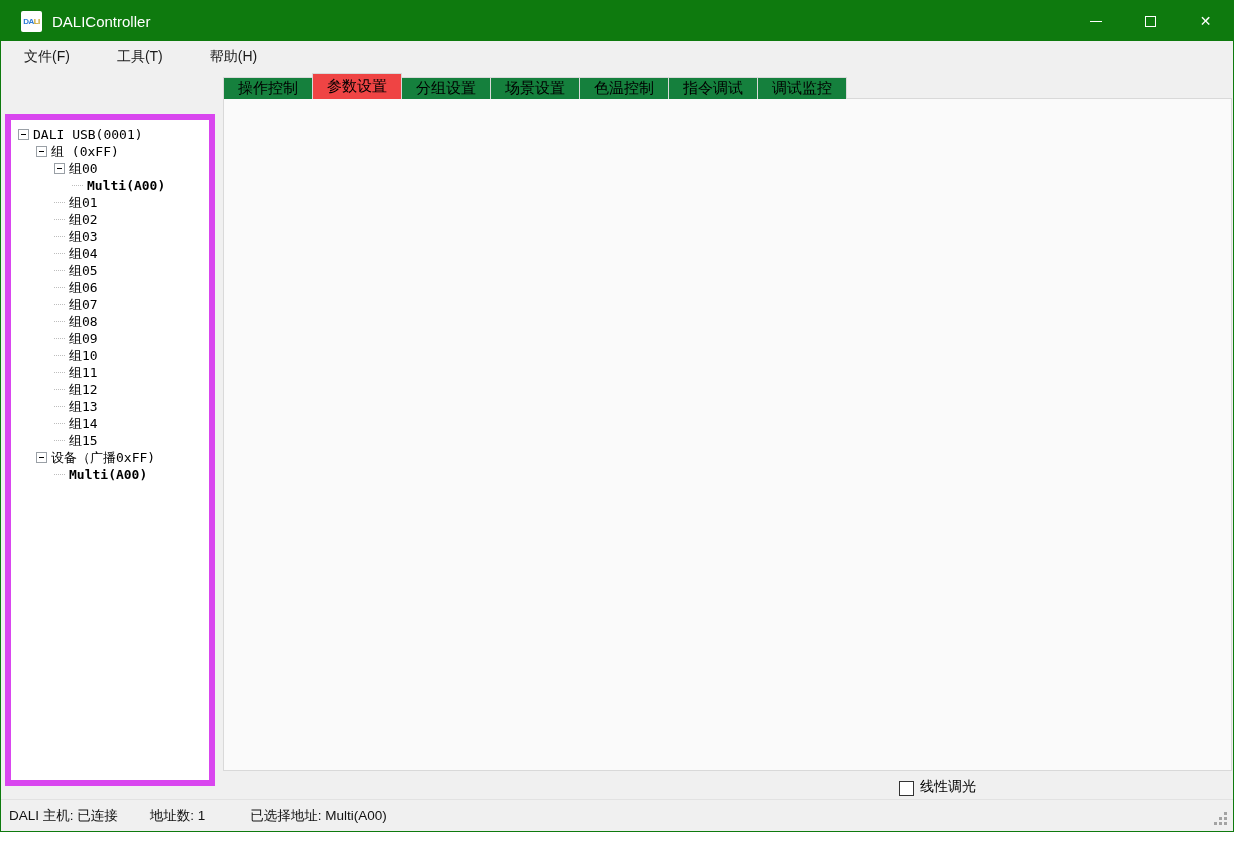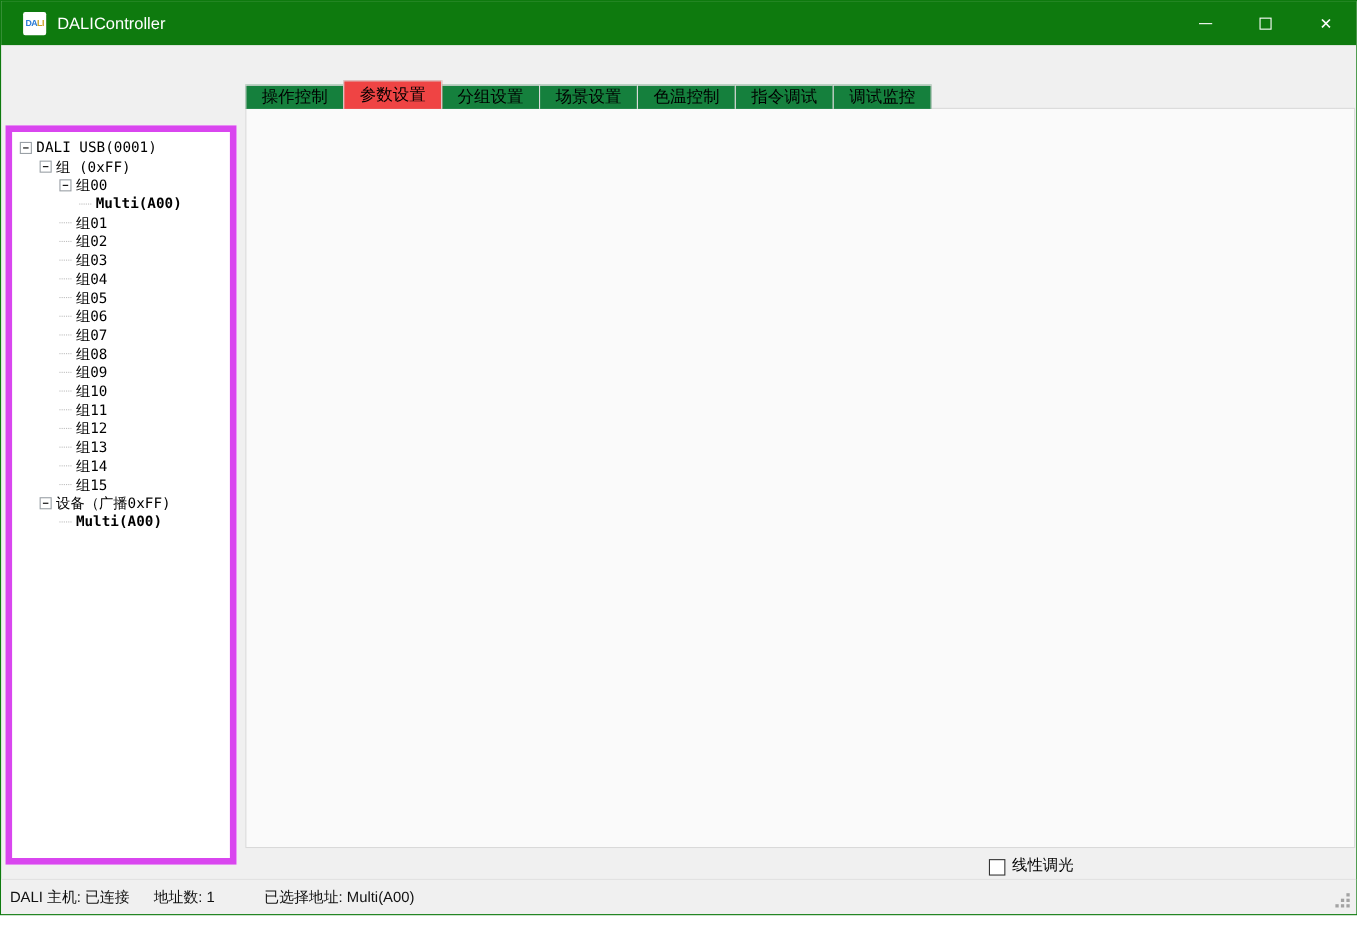--- a/index.html
+++ b/index.html
@@ -75,21 +75,21 @@
   #btn-read { left:510px; top:716px; width:67px; }
   #btn-save { left:713px; top:716px; width:67px; }
   #btn-loop { left:976px; top:716px; width:100px; }
   #btn-exit { left:1114px; top:716px; width:100px; }
   
   .cbrow { position:absolute; left:898px; top:777px; display:flex; align-items:flex-end; font-size:14px; }
   .cbox { width:15px; height:15px; border:1px solid #333; background:#fff; margin-right:6px; flex:none; }
   
   .statusbar { position:absolute; left:0; bottom:0; right:0; height:32px; background:#f0f0f0;
                border-top:1px solid #e2e2e2; display:flex; align-items:center; font-size:13.5px; color:#111; }
-  .sb1 { margin-left:8px; } .sb2 { margin-left:22px; } .sb3 { margin-left:45px; }
+  .sb1 { margin-left:8px; } .sb2 { margin-left:32px; } .sb3 { margin-left:45px; }
   .grip { position:absolute; right:6px; bottom:6px; width:3px; height:3px; background:#a3a3a3;
           box-shadow:-5px 0 #a3a3a3,-10px 0 #a3a3a3,0 -5px #a3a3a3,-5px -5px #a3a3a3,0 -10px #a3a3a3; }
 </style>
 </head>
 <body>
 
 <div class="stage">
 <div class="window">
 
   <div class="titlebar">
@@ -104,20 +104,25 @@
           </div>
       <div class="wbtn">
             <span class="max-glyph"></span>
           </div>
       <div class="wbtn">
             <span class="close-glyph">✕</span>
           </div>
     </div>
   </div>
 
+  <div class="menubar">
+    <span class="menu-item">文件(F)</span>
+    <span class="menu-item">工具(T)</span>
+    <span class="menu-item">帮助(H)</span>
+  </div>
 
   <div class="tabstrip">
     <div class="tab">操作控制</div>
     <div class="tab selected">参数设置</div>
     <div class="tab">分组设置</div>
     <div class="tab">场景设置</div>
     <div class="tab">色温控制</div>
     <div class="tab">指令调试</div>
     <div class="tab">调试监控</div>
   </div>

